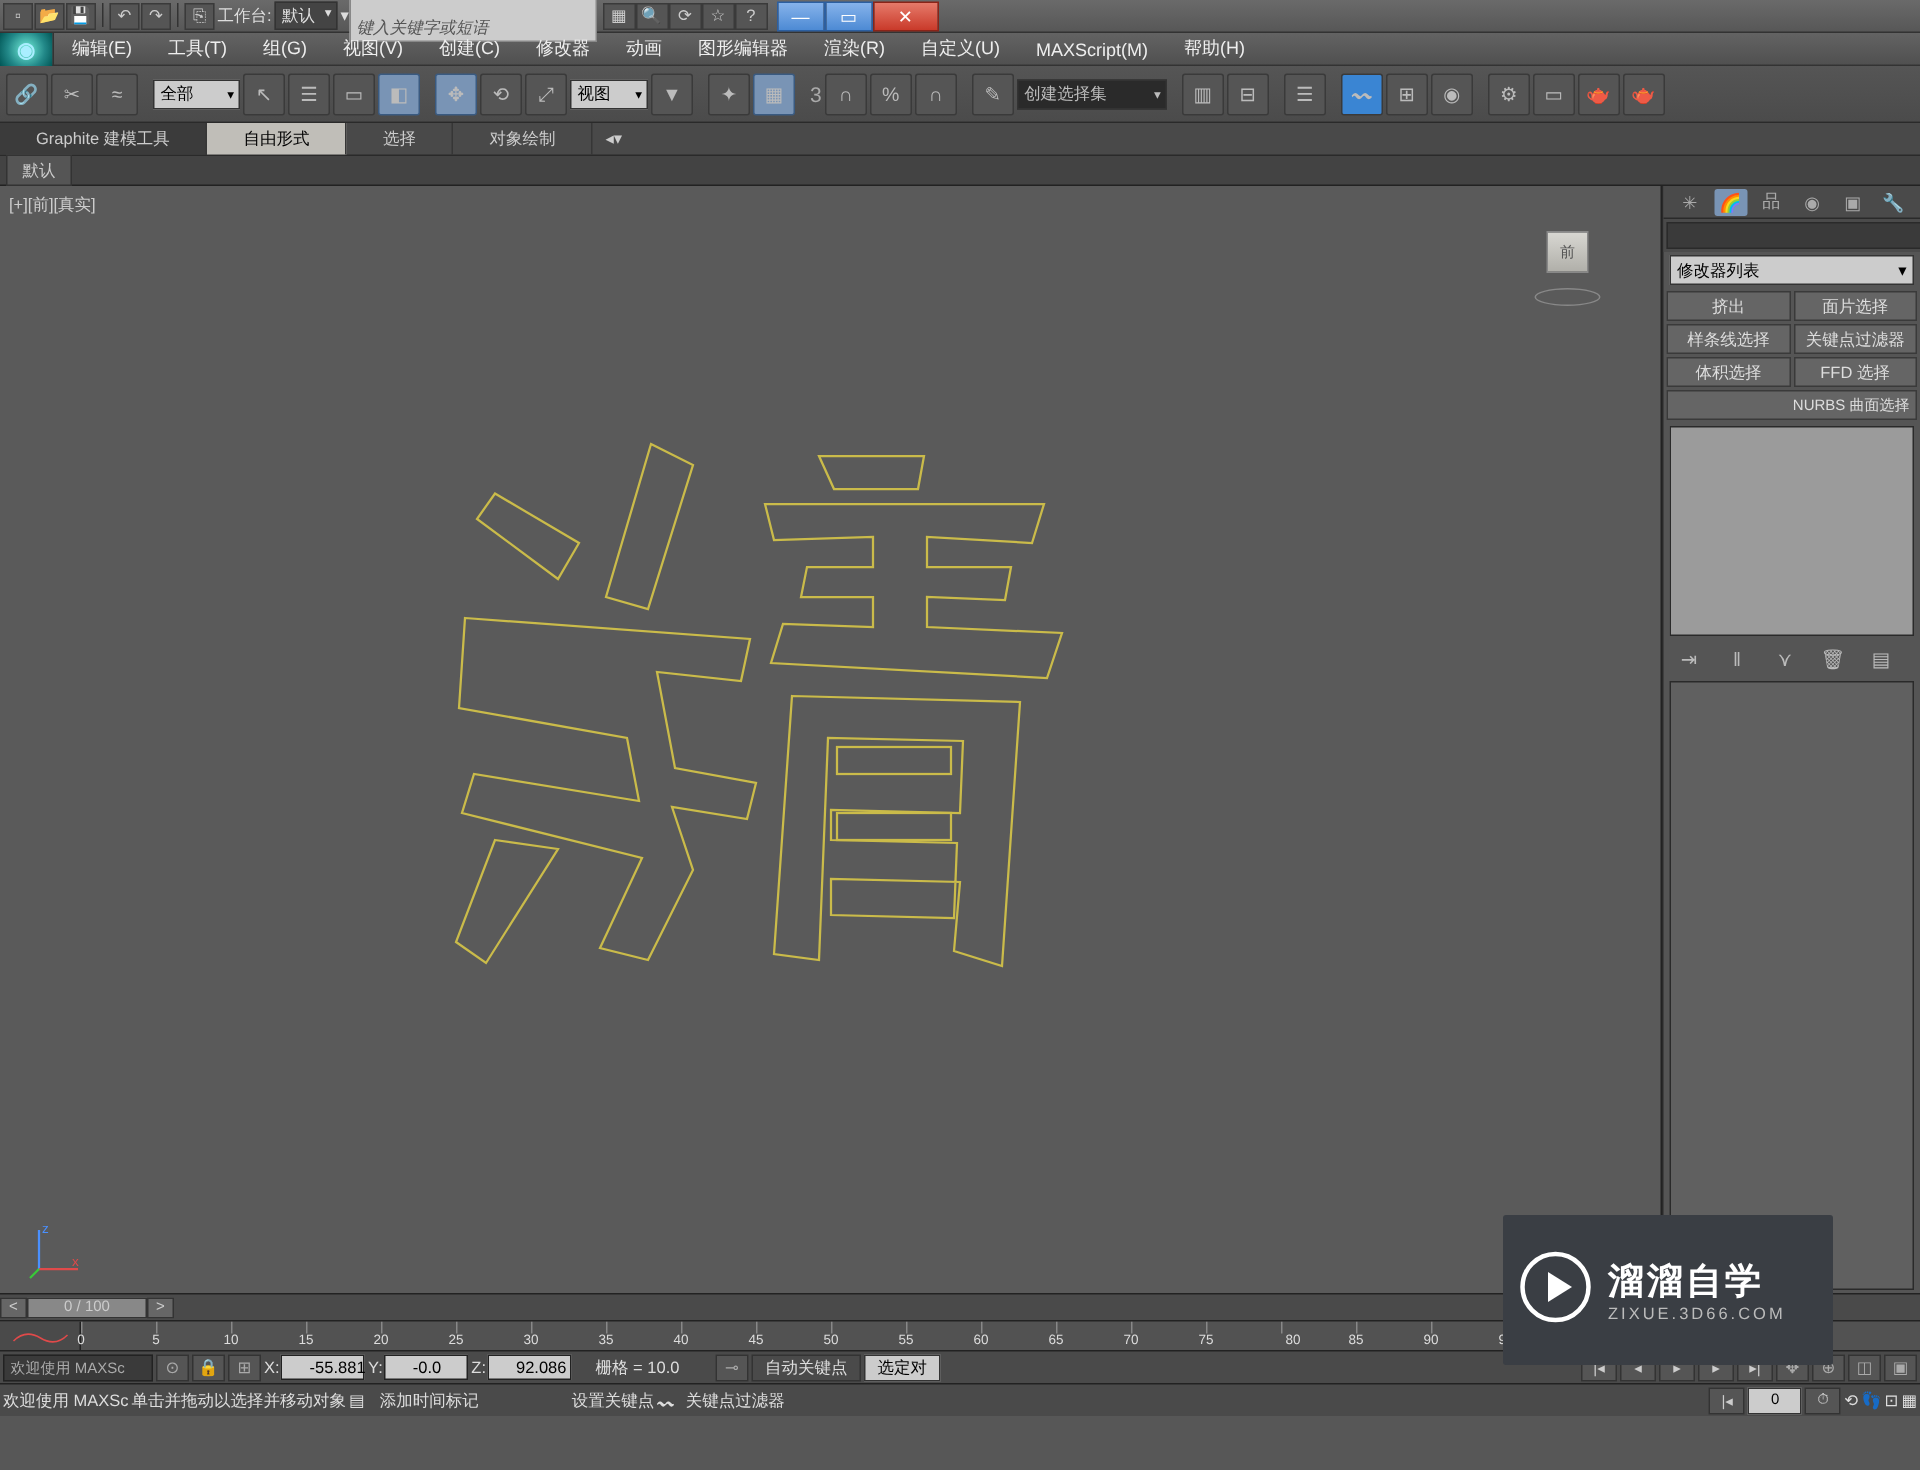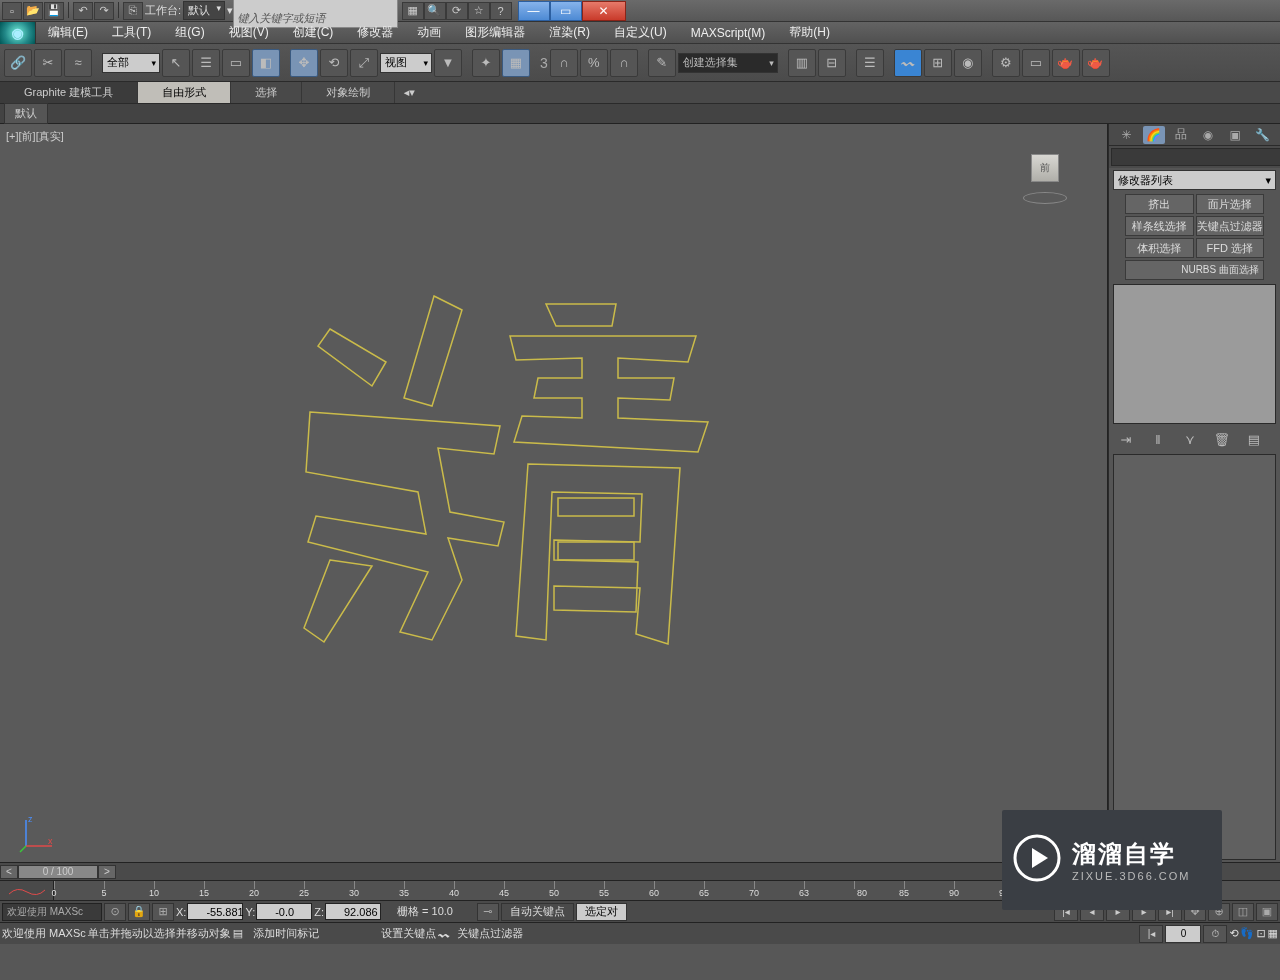--- a/index.html
+++ b/index.html
@@ -59,21 +59,21 @@
 .vp-cube .face { position: absolute; top: 0; left: 8px; width: 28px; height: 28px; background: linear-gradient(#d8d7d2,#b0afa9); border: 1px solid #888; display: flex; align-items: center; justify-content: center; font-size: 10px; color: #555; }
 
 
 .cmdpanel { width: 172px; background: #555; border-left: 1px solid #2a2a2a; display: flex; flex-direction: column; }
 .cmd-tabs { height: 22px; display: flex; background: #4a4a4a; border-bottom: 1px solid #2a2a2a; align-items: center; justify-content: space-around; padding: 0 4px; }
 .cmd-tabs .ct { width: 22px; height: 18px; display: flex; align-items: center; justify-content: center; font-size: 12px; color: #aaa; }
 .cmd-tabs .ct.active { background: #7994b5; border-radius: 2px; }
 .cmd-name { height: 22px; background: #4a4a4a; display: flex; padding: 2px; gap: 2px; }
 .cmd-name input { flex: 1; background: #3a3a3a; border: 1px solid #2a2a2a; height: 18px; }
 .mod-combo { margin: 2px 4px; height: 20px; background: #ccc; border: 1px solid #333; font-size: 11px; padding: 2px 4px; display: flex; justify-content: space-between; align-items: center; color: #000; }
-.mod-buttons { display: grid; grid-template-columns: 1fr 1fr; gap: 2px; padding: 2px 16px; }
+.mod-buttons { display: grid; grid-template-columns: 1fr 1fr; gap: 2px; padding: 2px 2px; }
 .mod-buttons .mb { background: #656565; border: 1px solid #3a3a3a; height: 20px; font-size: 11px; color: #ddd; display: flex; align-items: center; justify-content: center; }
 .mod-buttons .mb.wide { grid-column: span 2; text-align: left; justify-content: flex-end; padding-right: 4px; font-size: 10px; }
 .mod-stack { margin: 2px 4px; height: 140px; background: #9b9b9b; border: 1px solid #2a2a2a; }
 .mod-tools { display: flex; gap: 14px; padding: 4px 8px; align-items: center; justify-content: flex-start; }
 .mod-tools .mt { width: 18px; height: 18px; color: #bbb; font-size: 13px; display: flex; align-items: center; justify-content: center; }
 .cmd-rollout { flex: 1; background: #606060; border: 1px solid #2a2a2a; margin: 2px 4px; }
 
 
 .timeslider { height: 18px; background: #4a4a4a; border-top: 1px solid #222; display: flex; align-items: center; font-size: 10px; color: #ccc; }
 .timeslider .arrow { width: 18px; height: 14px; background: #666; border: 1px solid #333; display: flex; align-items: center; justify-content: center; }
@@ -317,21 +317,21 @@
       <div class="lbl" style="left: 500px;">50</div>
       <div class="tick" style="left: 550px;"></div>
       <div class="lbl" style="left: 550px;">55</div>
       <div class="tick" style="left: 600px;"></div>
       <div class="lbl" style="left: 600px;">60</div>
       <div class="tick" style="left: 650px;"></div>
       <div class="lbl" style="left: 650px;">65</div>
       <div class="tick" style="left: 700px;"></div>
       <div class="lbl" style="left: 700px;">70</div>
       <div class="tick" style="left: 750px;"></div>
-      <div class="lbl" style="left: 750px;">63</div>
+      <div class="lbl" style="left: 750px;">75</div>
       <div class="tick" style="left: 800px;"></div>
       <div class="lbl" style="left: 800px; padding-left: 16px;">80</div>
       <div class="tick" style="left: 850px;"></div>
       <div class="lbl" style="left: 850px;">85</div>
       <div class="tick" style="left: 900px;"></div>
       <div class="lbl" style="left: 900px;">90</div>
       <div class="tick" style="left: 950px;"></div>
       <div class="lbl" style="left: 950px;">95</div>
       <div class="tick" style="left: 1000px;"></div>
       <div class="lbl" style="left: 1000px;">100</div>

